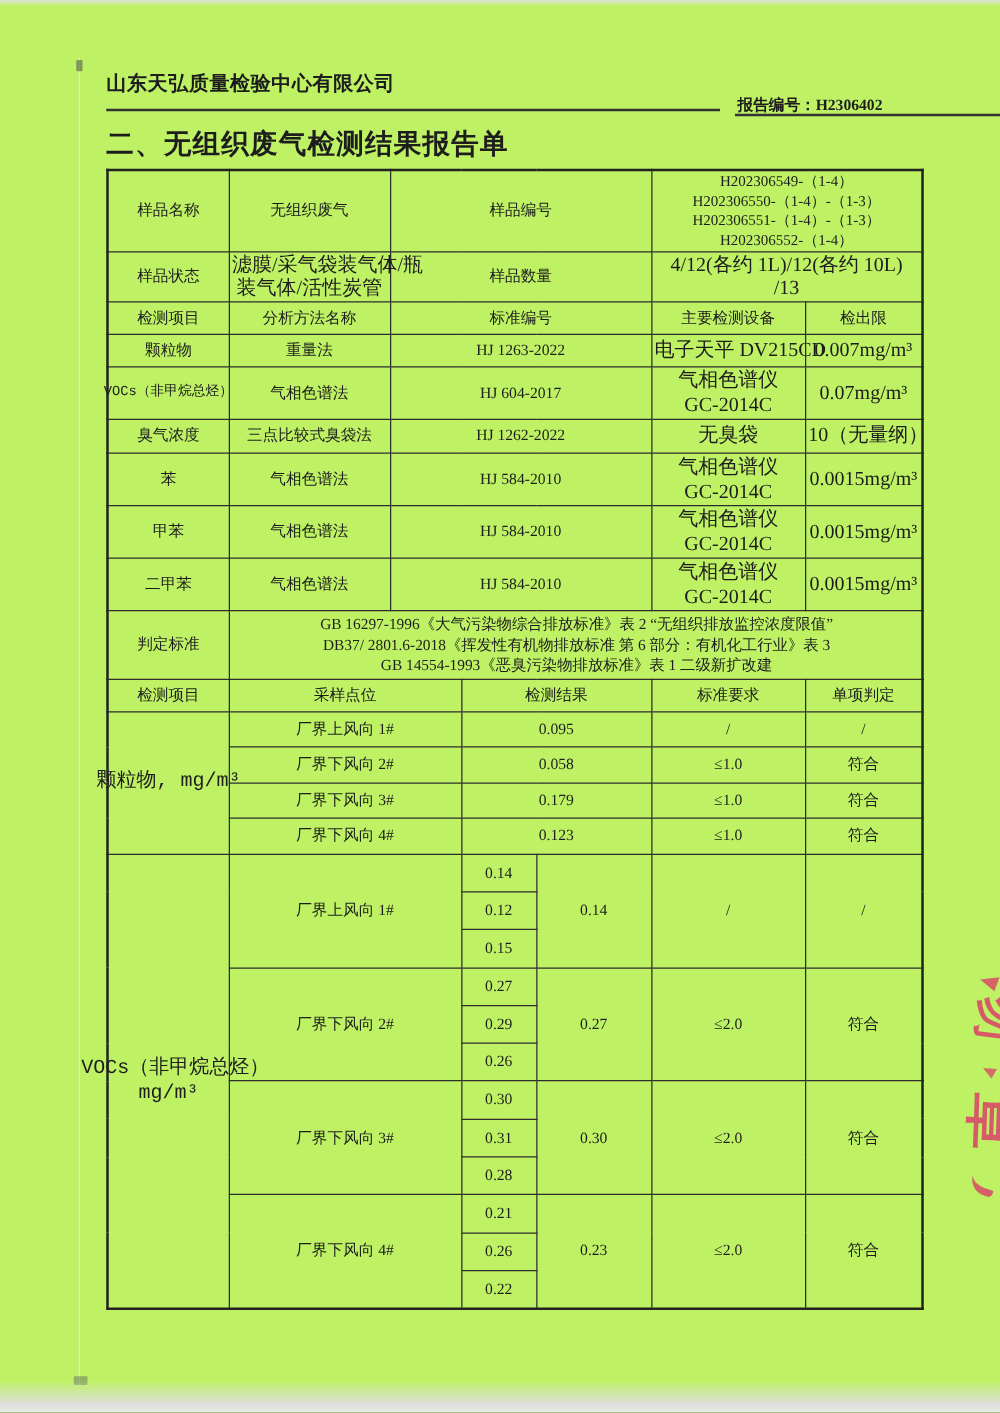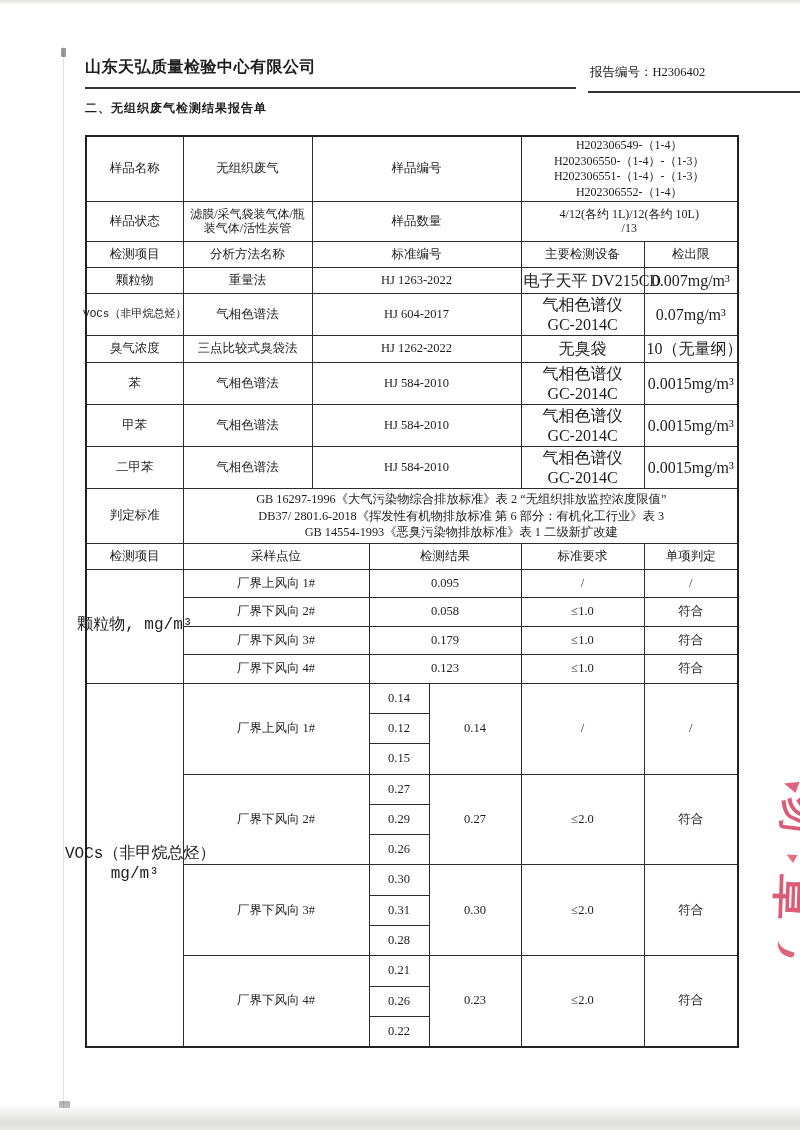--- a/index.html
+++ b/index.html
@@ -1,48 +1,48 @@
 <!DOCTYPE html>
 <html><head>
 <meta charset="utf-8">
 <style>
   html,body{margin:0;padding:0;background:#888;}
   .page{
     position:relative;width:800px;height:1130px;margin:0 auto;
-    background:#ffffff;overflow:hidden;
+    background:#bef264;overflow:hidden;
     font-family:"Liberation Serif","DejaVu Serif",serif;color:#1d1d1d;
   }
   
   .edge-top{position:absolute;top:0;left:0;right:0;height:5px;
     background:linear-gradient(180deg,#e2e2df,rgba(255,255,255,0));}
   .edge-bottom{position:absolute;bottom:0;left:0;right:0;height:26px;
     background:linear-gradient(180deg,rgba(250,250,248,0) 0%,#dddddb 75%,#e9e9e6 100%);}
   .left-line{position:absolute;left:63px;top:46px;width:1px;height:1062px;background:#e2e2de;}
   .mark-tl{position:absolute;left:61px;top:48px;width:5px;height:9px;background:#4a4a4a;opacity:.55;border-radius:1px;}
   .mark-bl{position:absolute;left:59px;top:1101px;width:11px;height:7px;background:#5a5a5a;opacity:.45;border-radius:1px;}
   
   .company{position:absolute;left:85px;top:57px;font-size:16px;font-weight:bold;letter-spacing:.5px;}
-  .report-no{position:absolute;left:590px;top:64px;font-size:12.5px;font-weight:normal;}
+  .report-no{position:absolute;left:590px;top:76px;font-size:12.5px;font-weight:bold;}
   .hline1{position:absolute;left:85px;top:87px;width:491px;height:2px;background:#333;}
   .hline2{position:absolute;left:588px;top:91px;width:212px;height:2px;background:#333;}
-  .sec-title{position:absolute;left:85px;top:100px;font-size:12px;font-weight:bold;letter-spacing:1px;}
+  .sec-title{position:absolute;left:85px;top:100px;font-size:22px;font-weight:bold;letter-spacing:1px;}
   
   table.report{position:absolute;left:85px;top:135px;width:652px;
     border-collapse:collapse;table-layout:fixed;border:2px solid #222;}
   td{border:1px solid #2c2c2c;text-align:center;vertical-align:middle;
      font-size:12.5px;line-height:1.22;padding:1px 2px;}
   .r-info1{height:61px}.r-info2{height:40px}
   .r-mhead{height:26px}.r-m1{height:26px}.r-m2{height:33px}.r-m3{height:27px}
   .r-m4{height:32px}.r-m5{height:31px}.r-m6{height:29px}
   .r-judge{height:52px}.r-rhead{height:26px}.r-p{height:28.5px}.r-v{height:30.3px}
   .bold{font-weight:bold;}
   .xs{font-size:11px;white-space:nowrap;}
   .sm{font-size:16px;white-space:nowrap;}
   .ids{font-size:12px;line-height:15.5px;margin-left:24px;}
-  .two-line{line-height:1.12;font-size:12px;white-space:nowrap;}
+  .two-line{line-height:1.12;font-size:16px;white-space:nowrap;}
   .judge-cell{text-align:center;padding:2px 4px 2px 6px;margin-left:20px;}
   .judge-cell div{font-size:12.3px;line-height:16.5px;white-space:nowrap;}
   .nowrap-center{white-space:nowrap;margin:0 -24px;text-align:center;font-family:Liberation Mono, monospace;}
   
   .footer{position:absolute;left:85px;top:1063px;width:652px;text-align:center;
     font-size:12.5px;letter-spacing:3px;}
   
   .stamp-frag{position:absolute;color:#d94a68;opacity:.9;font-weight:bold;
     font-family:"Liberation Serif",serif;}
   .frag-wedge1{left:784px;top:779px;width:0;height:0;opacity:.85;

